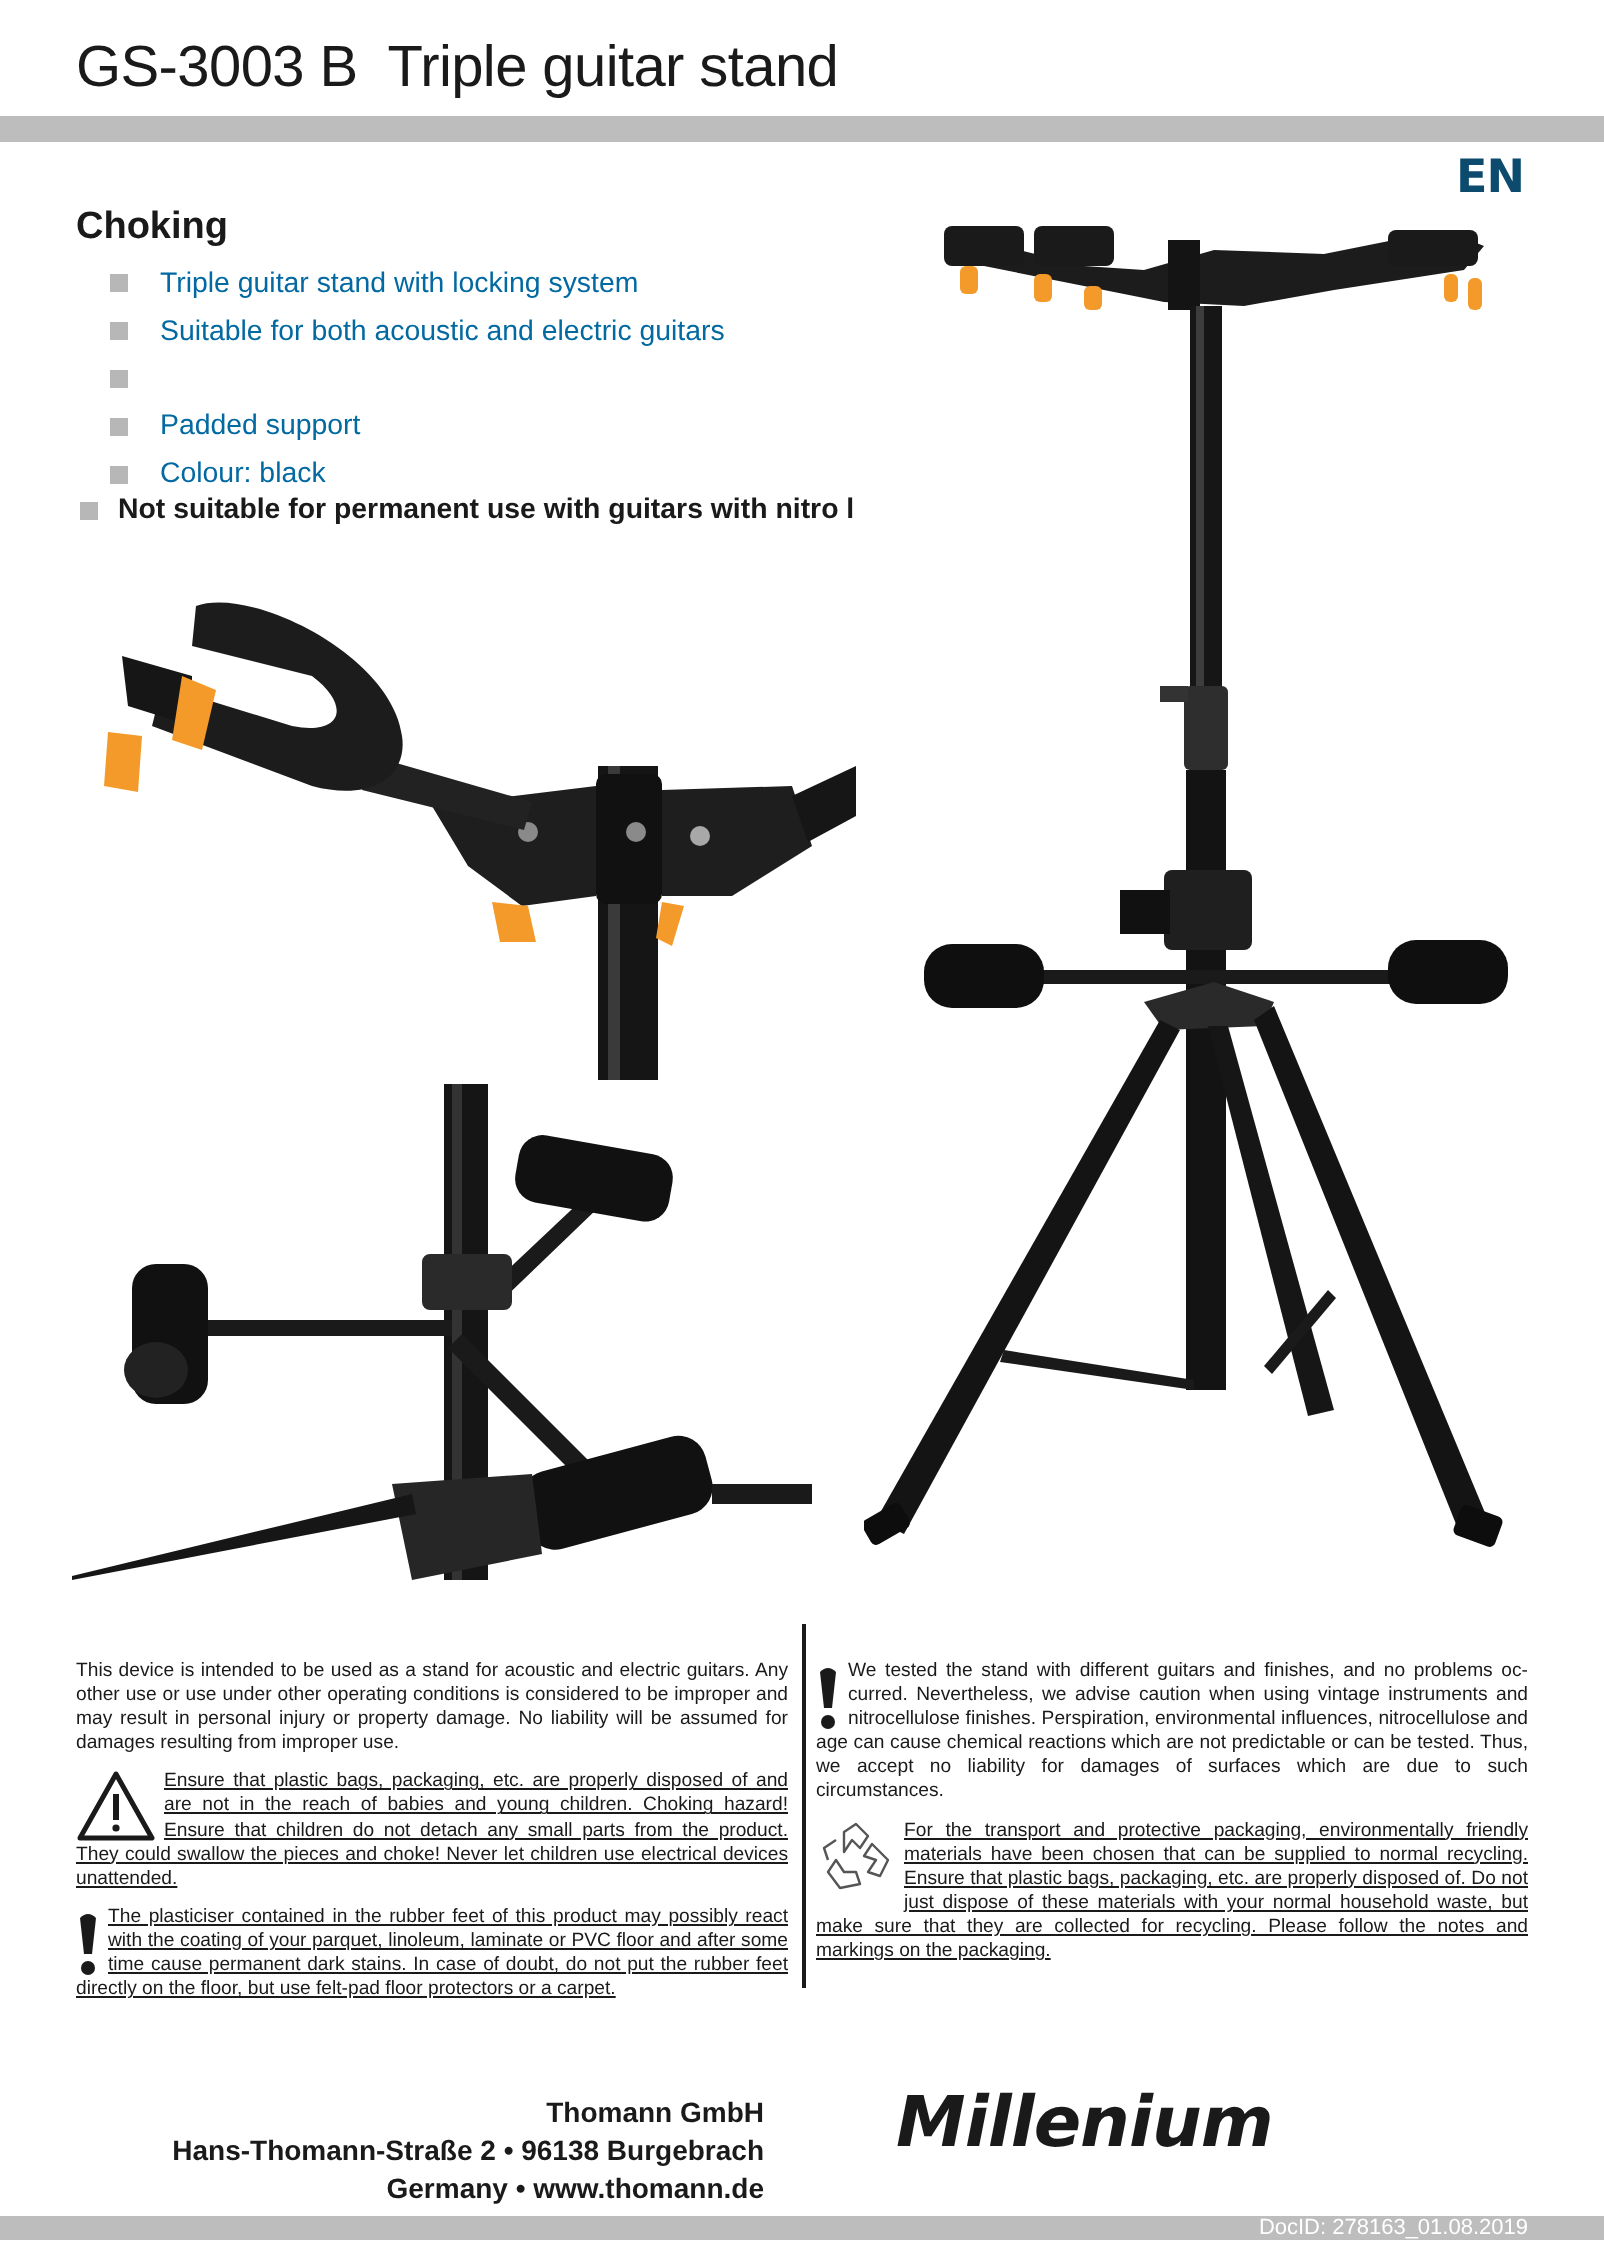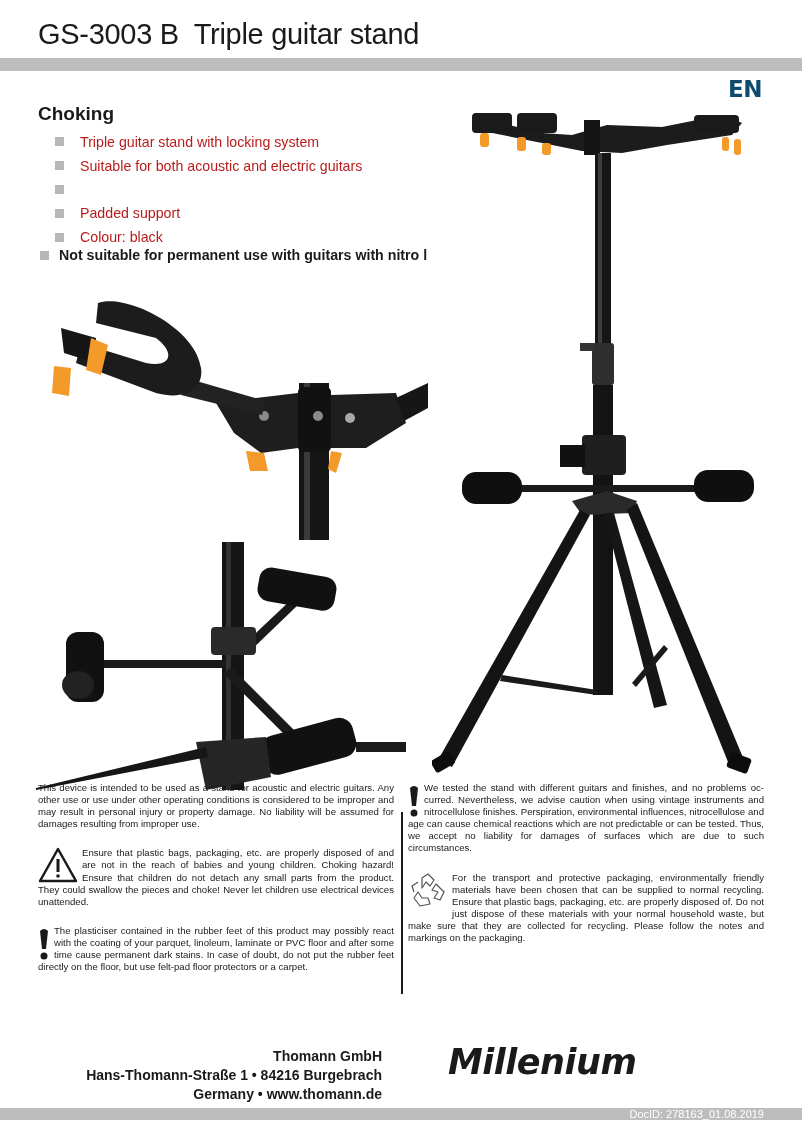--- a/index.html
+++ b/index.html
@@ -9,39 +9,39 @@
   .title {
     position: absolute; left: 38px; top: 18px;
     font-family: "Liberation Sans", sans-serif; font-weight: normal;
     font-size: 29px; letter-spacing: -0.3px; color: #1a1a1a; white-space: pre;
   }
   .bar-top { position: absolute; left: 0; top: 58px; width: 802px; height: 13px; background: #bdbdbd; }
   .lang { position: absolute; right: 40px; top: 76px; font-family: "DejaVu Sans", sans-serif; font-weight: bold; font-size: 23px; color: #0c4a6e; letter-spacing: -0.5px; }
 
   .features-heading { position: absolute; left: 38px; top: 103px; font-size: 19px; font-weight: bold; color: #1a1a1a; }
   .feature-list { position: absolute; left: 55px; top: 130px; list-style: none; }
-  .feature-list li { height: 23.8px; display: flex; align-items: center; font-size: 14.2px; color: #b91c1c; white-space: nowrap; }
+  .feature-list li { height: 23.8px; display: flex; align-items: center; font-size: 14.2px; color: #0369a1; white-space: nowrap; }
   .bullet { display: inline-block; width: 9px; height: 9px; background: #b7b7b7; margin-right: 16px; flex: 0 0 auto; }
   .feature-warning { position: absolute; left: 40px; top: 247px; display: flex; align-items: center; font-size: 14.2px; font-weight: bold; white-space: nowrap; }
   .feature-warning .bullet { margin-right: 10px; }
 
   
   .photo { position: absolute; overflow: hidden; background: #ffffff; }
   .photo svg { display: block; }
   .photo-head { left: 36px; top: 283px; width: 392px; height: 257px; }
   .photo-base { left: 36px; top: 542px; width: 392px; height: 248px; }
   .photo-full { left: 432px; top: 105px; width: 370px; height: 690px; }
 
   
-  .col { position: absolute; top: 782px; font-size: 9.6px; line-height: 12.1px; color: #1a1a1a; text-align: justify; }
+  .col { position: absolute; top: 830px; font-size: 9.6px; line-height: 12.1px; color: #1a1a1a; text-align: justify; }
   .col-left { left: 38px; width: 356px; }
   .col-right { left: 408px; width: 356px; }
   .divider-v { position: absolute; left: 401px; top: 812px; width: 1.5px; height: 182px; background: #1a1a1a; }
   .para { position: relative; }
-  .para + .para { margin-top: 17px; }
+  .para + .para { margin-top: 7px; text-decoration: underline; }
   .float-icon { float: left; margin-right: 4px; }
   .warn-icon { width: 40px; height: 36px; margin-top: 0px; }
   .excl-icon { width: 12px; height: 34px; margin-top: 2px; }
   .recycle-icon { width: 40px; height: 38px; }
 
   .company { position: absolute; right: 420px; top: 1047px; text-align: right; font-weight: bold; font-size: 14px; line-height: 19px; color: #1a1a1a; white-space: nowrap; }
   .brand { position: absolute; left: 448px; top: 1042px; font-family: "DejaVu Sans", sans-serif; font-weight: bold; font-style: italic; font-size: 35px; color: #1a1a1a; letter-spacing: -0.5px; }
   .bar-bottom { position: absolute; left: 0; top: 1108px; width: 802px; height: 12px; background: #bdbdbd; }
   .docid { position: absolute; right: 38px; top: 1107px; font-size: 11px; color: #ffffff; line-height: 14px; }
 </style>
@@ -212,18 +212,18 @@
         <path d="M22 32 L12 34 L6 26 L10 20 L14 26 L20 26 Z"></path>
         <path d="M6 20 L4 14 L10 10"></path>
       </g>
     </svg>
     <span>For the transport and protective packaging, environmentally friendly materials have been chosen that can be supplied to normal recycling. Ensure that plastic bags, packaging, etc. are properly disposed of. Do not just dispose of these materials with your normal household waste, but make sure that they are collected for recycling. Please follow the notes and markings on the packaging.</span>
   </div>
 </div>
 
 <div class="company">
   <div>Thomann GmbH</div>
-  <div>Hans-Thomann-Straße 1 • 84216 Burgebrach</div>
+  <div>Hans-Thomann-Straße 2 • 96138 Burgebrach</div>
   <div>Germany • www.thomann.de</div>
 </div>
 <div class="brand">Millenium</div>
 <div class="bar-bottom"></div>
 <div class="docid">DocID: 278163_01.08.2019</div>
 
 </body></html>

